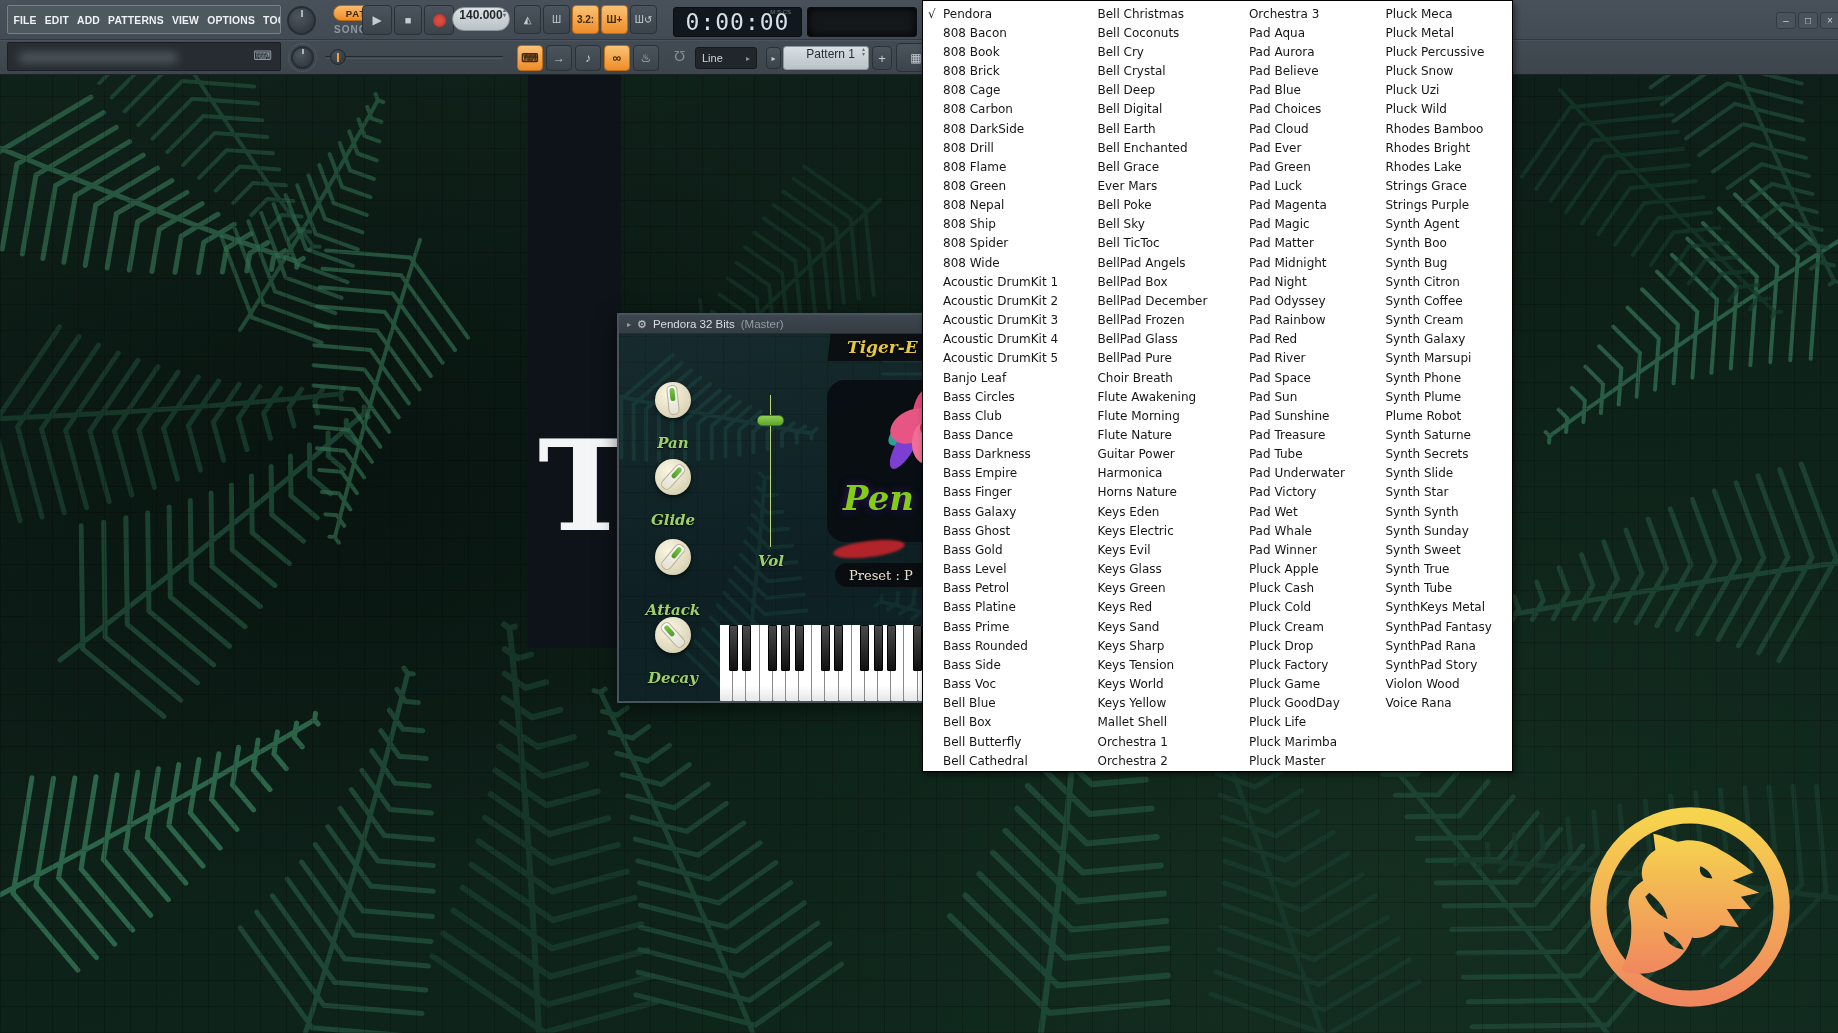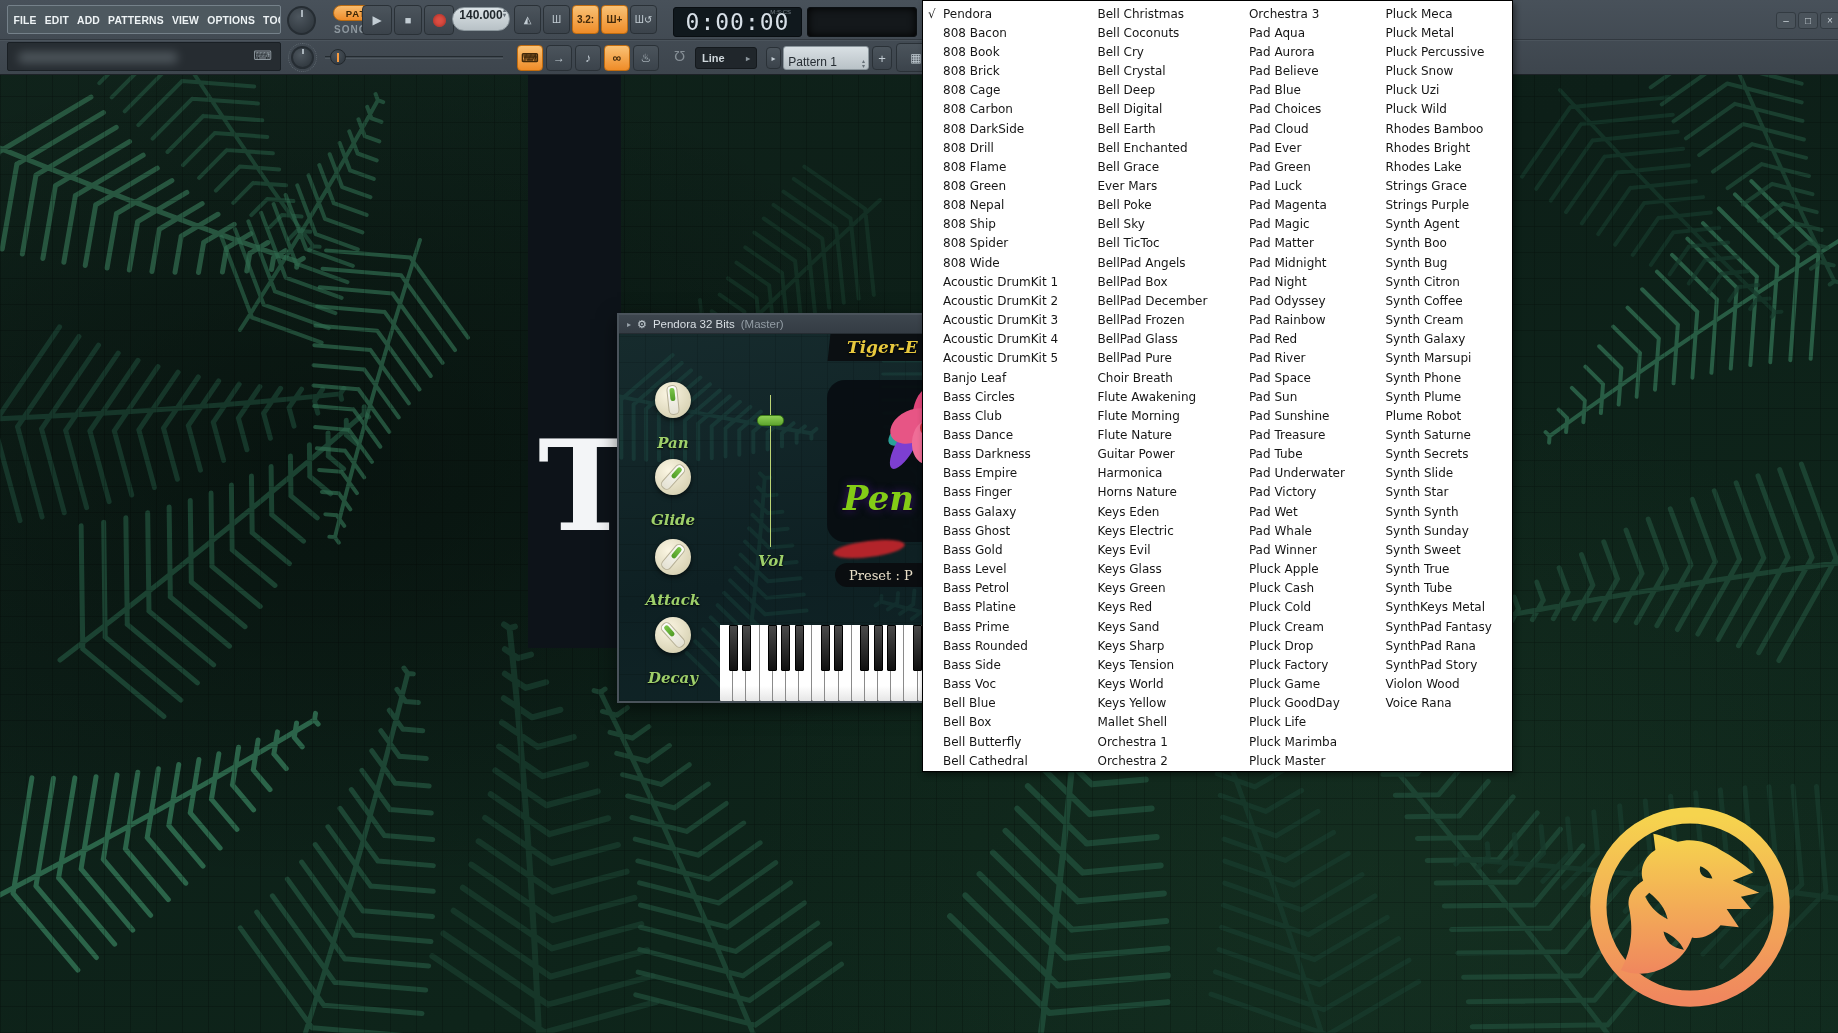--- a/index.html
+++ b/index.html
@@ -93,26 +93,26 @@
   #pitch-track { left:325px; top:56px; width:178px; height:3px;
     border-top:1px solid #242b30; border-bottom:1px solid #4f585f; }
   #pitch-knob { left:330px; top:49px; width:16px; height:16px; border-radius:50%;
     background:radial-gradient(circle at 40% 35%, #4b545c, #333b42 75%);
     border:1px solid #22282d; display:flex; align-items:center; justify-content:center; }
   #pitch-knob::after { content:""; width:2px; height:9px; background:#f79a3e; }
   #magnet { left:674px; top:48px; color:#868f96; font-size:15px; display:inline-block;
     transform:rotate(180deg); }
   #snap-box { left:695px; top:47px; width:62px; height:22px; background:#20262b;
     border:1px solid #14191d; border-radius:3px; display:flex; align-items:center;
-    color:#cfd7dc; font-size:11px; padding:0 6px; justify-content:space-between;font-weight:bold; }
+    color:#cfd7dc; font-size:11px; padding:0 6px; justify-content:space-between; }
   #snap-box .arr { color:#8b959c; font-size:8px; }
   #mini-arrow { left:766px; top:47px; width:15px; height:22px; font-size:8px; }
   #pattern-box { left:783px; top:46px; width:86px; height:24px; border-radius:3px;
     background:linear-gradient(#d9e0e4,#b9c2c7); border:1px solid #8b969c;
-    display:flex; align-items:flex-end; justify-content:flex-end; padding-right:31px;
+    display:flex; align-items:flex-start; justify-content:flex-end; padding-right:13px;
     font-size:12px; color:#262d33; }
   #pattern-box .spin { position:absolute; right:3px; font-size:6px; color:#667078; line-height:5px; }
   #btn-plus { left:872px; top:46px; width:20px; height:24px; font-size:13px; }
   #btn-stepseq { left:896px; top:43px; width:40px; height:29px; font-size:12px; }
   #btn-stepseq .caret { position:absolute; top:-1px; right:4px; font-size:7px; color:#9aa4ab; }
 
   .win-ctl { position:absolute; top:12px; width:20px; height:17px; background:#4a535b;
     border:1px solid #333b42; border-radius:3px; color:#c9d2d8; display:flex;
     align-items:center; justify-content:center; font-size:10px; }
 
@@ -309,21 +309,21 @@
             <div class="lever" style="transform: translate(-50%, -50%) rotate(-6deg);"></div>
           </div>
           <div class="plabel" style="left: 54px; top: 100px;">Pan</div>
           <div class="pknob" style="left: 36px; top: 125px;">
             <div class="lever" style="transform: translate(-50%, -50%) rotate(42deg);"></div>
           </div>
           <div class="plabel" style="left: 54px; top: 177px;">Glide</div>
           <div class="pknob" style="left: 36px; top: 205px;">
             <div class="lever" style="transform: translate(-50%, -50%) rotate(40deg);"></div>
           </div>
-          <div class="plabel" style="left: 54px; top: 257px;">Attack</div>
+          <div class="plabel" style="left: 54px; top: 267px;">Attack</div>
           <div class="pknob" style="left: 36px; top: 283px;">
             <div class="lever" style="transform: translate(-50%, -50%) rotate(-42deg);"></div>
           </div>
           <div class="plabel" style="left: 54px; top: 335px;">Decay</div>
         </div>
 
       <div id="vol-line"></div>
       <div id="vol-handle"></div>
       <div class="plabel" style="left:152px; top:218px;">Vol</div>
 

